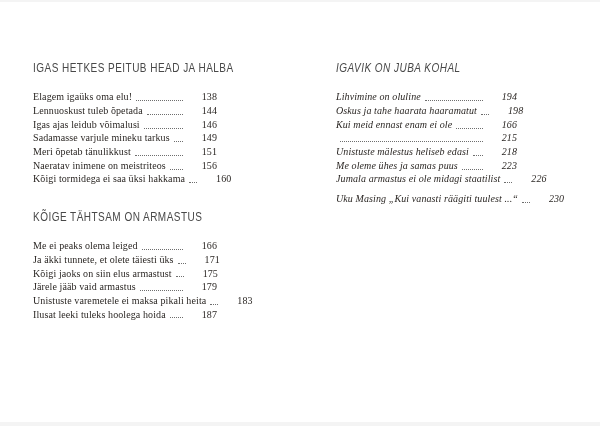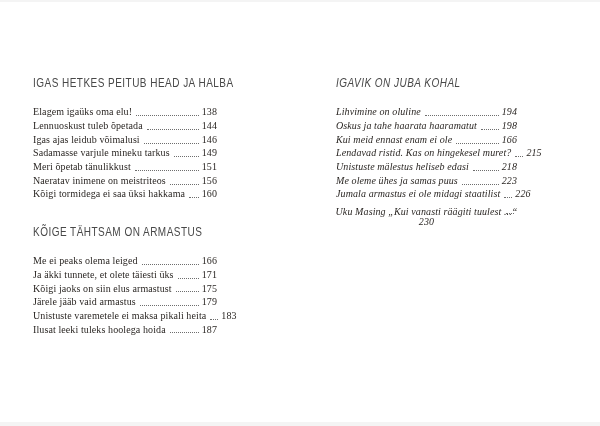--- a/index.html
+++ b/index.html
@@ -19,21 +19,21 @@
     position: absolute;
     left: 0;
     right: 0;
     background: var(--edge-color, #f4f4f4);
   }
   .edge-top { top: 0; height: 2px; }
   .edge-bottom { bottom: 0; height: 4px; }
 
   .col {
     position: absolute;
-    top: 76px;
+    top: 61px;
   }
   .col-left  { left: 33px;  width: 184px; }
   .col-right { left: 336px; width: 181px; font-style: italic; }
 
   .toc-section + .toc-section { margin-top: 24px; }
 
   .sec-title {
     margin: 0 0 15px 0;
     font-family: "Liberation Sans", sans-serif;
     font-weight: 400;
@@ -48,40 +48,41 @@
 
   .toc-row {
     display: flex;
     align-items: center;
     height: 13.7px;
     font-size: 10px;
     line-height: 9px;
     color: var(--text-color, #2b2724);
     letter-spacing: 0.1px;
   }
-  .toc-row.gap-before { margin-top: 6px; flex-direction: column; }
+  .toc-row.gap-before { margin-top: 6px; }
 
   .lbl {
     white-space: nowrap;
     flex: 0 0 auto;
   }
   .leader {
     flex: 1 1 auto;
     min-width: 8px;
     height: 1px;
     border-bottom: 1px dotted var(--leader-color, #6e6e6e);
     margin: 0 3px 0 4px;
     align-self: flex-end;
     position: relative;
     top: -2.5px;
   }
   .pnum {
     flex: 0 0 auto;
     white-space: nowrap;
     text-align: left;
+    margin-left: 16px;
   }
 </style>
 </head>
 <body>
 
 <div class="spread">
   <div class="edge edge-top"></div>
   <div class="col col-left">
       <section class="toc-section">
         <h2 class="sec-title">IGAS HETKES PEITUB HEAD JA HALBA</h2>
@@ -167,21 +168,20 @@
           <span class="lbl">Oskus ja tahe haarata haaramatut</span>
           <span class="leader"></span>
           <span class="pnum">198</span>
         </div>
         <div class="toc-row">
           <span class="lbl">Kui meid ennast enam ei ole</span>
           <span class="leader"></span>
           <span class="pnum">166</span>
         </div>
         <div class="toc-row">
-          <span class="lbl">Lendavad ristid. Kas on hingekesel muret?</span>
           <span class="leader"></span>
           <span class="pnum">215</span>
         </div>
         <div class="toc-row">
           <span class="lbl">Unistuste mälestus heliseb edasi</span>
           <span class="leader"></span>
           <span class="pnum">218</span>
         </div>
         <div class="toc-row">
           <span class="lbl">Me oleme ühes ja samas puus</span>

